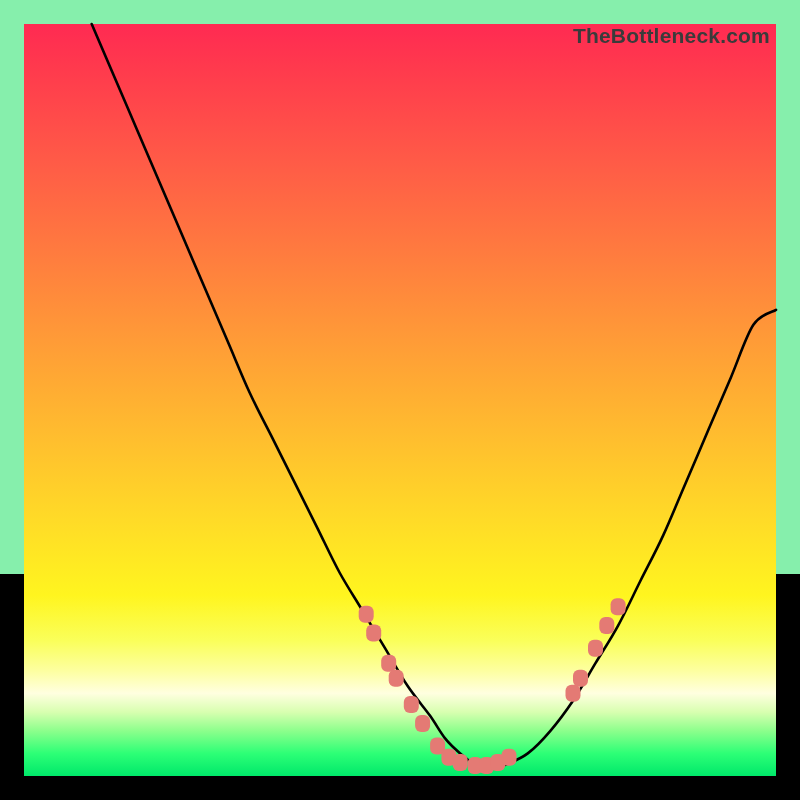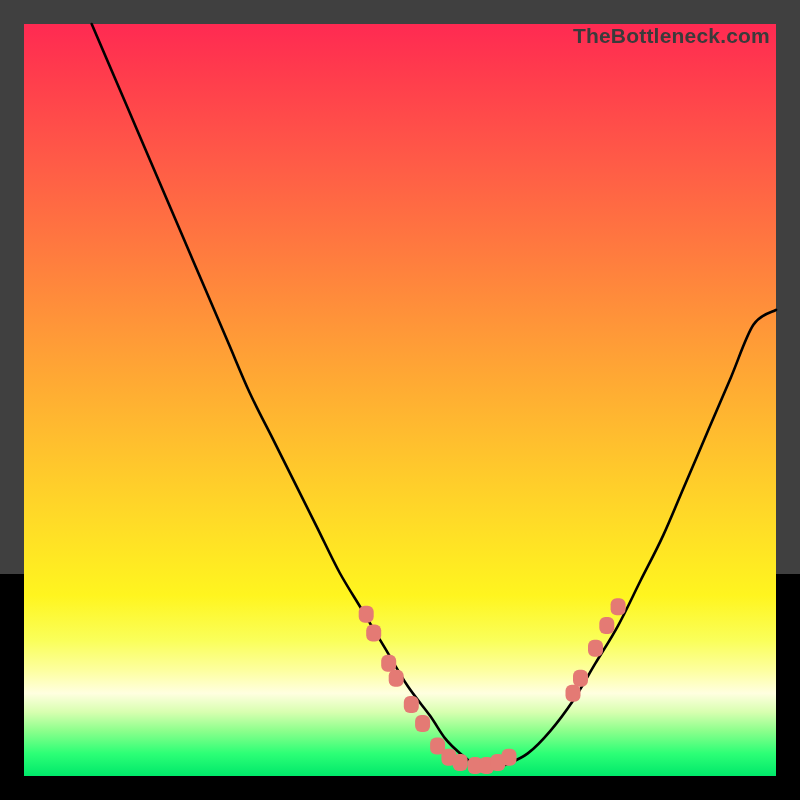--- a/index.html
+++ b/index.html
@@ -10,21 +10,21 @@
     overflow: hidden;
     background: #000;
     font-family: Arial, Helvetica, sans-serif;
   }
   .frame {
     position: absolute;
     left: 0;
     top: 0;
     width: 800px;
     height: 574px;
-    background: #404040;
+    background: #86efac;
   }
   .plot {
     position: absolute;
     left: 24px;
     top: 24px;
     width: 752px;
     height: 752px;
     
     background: linear-gradient(to bottom,
       #ff2a52 0%,

